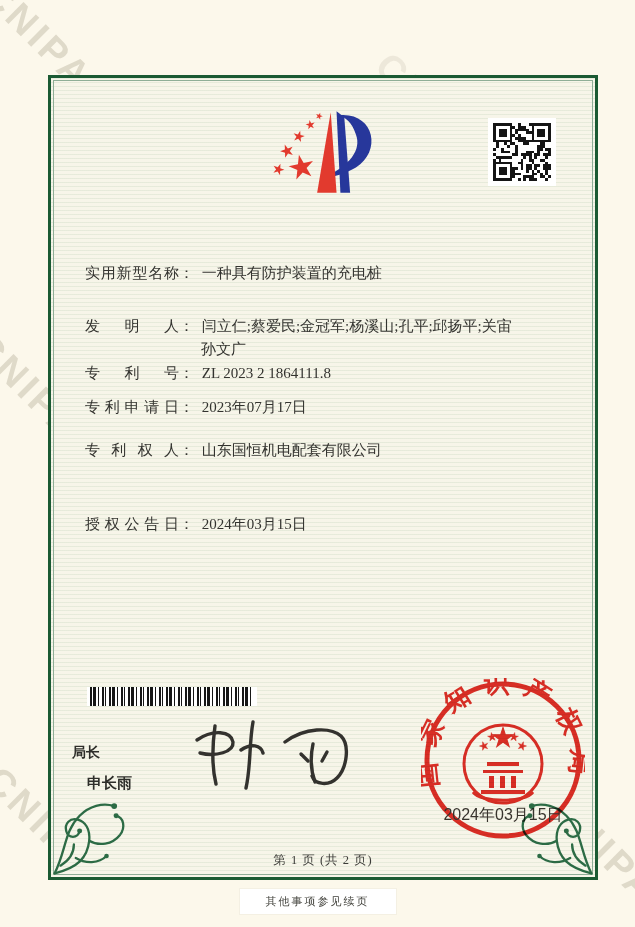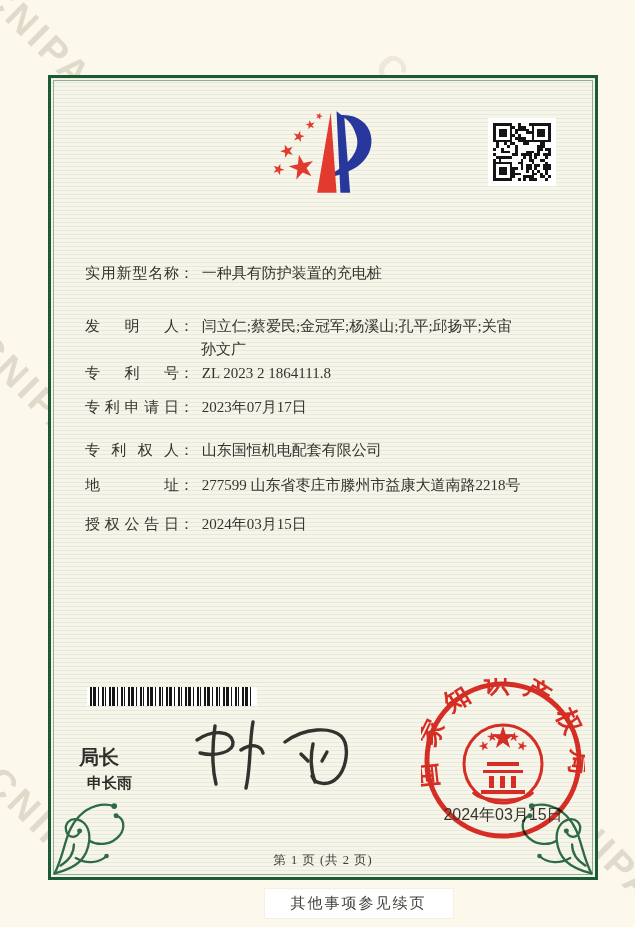--- a/index.html
+++ b/index.html
@@ -73,31 +73,31 @@
   .barcode::before{
     content:'';position:absolute;inset:0 3px;
     background:repeating-linear-gradient(90deg,
       #161616 0 2px,transparent 2px 3px,
       #161616 3px 6px,transparent 6px 8px,
       #161616 8px 9px,transparent 9px 12px,
       #161616 12px 14px,transparent 14px 15px,
       #161616 15px 16px,transparent 16px 19px);
   }
   
-  .signer-title{position:absolute;left:28px;top:666px;font-family:"Liberation Sans","DejaVu Sans",sans-serif;font-size:20px;font-weight:600;color:#2e2e2a;}
+  .signer-title{position:absolute;left:21px;top:666px;font-family:"Liberation Sans","DejaVu Sans",sans-serif;font-size:14px;font-weight:600;color:#2e2e2a;}
   .signer-name{position:absolute;left:36px;top:696px;font-family:"Liberation Sans","DejaVu Sans",sans-serif;font-size:15px;font-weight:600;color:#2e2e2a;}
   .signature{position:absolute;left:134px;top:636px;width:175px;height:86px;}
   
   .seal{position:absolute;left:370px;top:600px;width:164px;height:164px;mix-blend-mode:multiply;opacity:0.95;}
   
   .page-info{position:absolute;left:0;top:774px;width:100%;text-align:center;font-size:12.5px;letter-spacing:1px;color:#3c3c38;}
   .note-strip{
     position:absolute;left:50%;top:889px;transform:translateX(-50%);
-    background:#ffffff;padding:5px 26px;font-size:15px;letter-spacing:2px;color:#44443e;
-    box-shadow:0 0 0 1px rgba(0,0,0,0.03);white-space:nowrap;margin-left:41px;
+    background:#ffffff;padding:5px 26px;font-size:11px;letter-spacing:2px;color:#44443e;
+    box-shadow:0 0 0 1px rgba(0,0,0,0.03);white-space:nowrap;
   }
 </style>
 </head>
 <body>
 
 <div class="page">
 
   <span class="wm" style="left:-30px;top:14px;">CNIPA</span>
   <span class="wm light" style="left:362px;top:86px;">CNIPA</span>
   <span class="wm" style="left:-40px;top:366px;">CNIPA</span>
@@ -414,24 +414,20 @@
     <div class="field f-filing">
       <span class="flabel">专利申请日</span><span class="fcolon">：</span>
       <span class="fvalue">2023年07月17日</span>
     </div>
 
     <div class="field f-patentee">
       <span class="flabel">专利权人</span><span class="fcolon">：</span>
       <span class="fvalue">山东国恒机电配套有限公司</span>
     </div>
 
-    <div class="field f-address">
-      <span class="flabel">地址</span><span class="fcolon">：</span>
-      <span class="fvalue">277599 山东省枣庄市滕州市益康大道南路2218号</span>
-    </div>
 
     <div class="field f-grant" style="position:absolute;">
       <span class="flabel">授权公告日</span><span class="fcolon">：</span>
       <span class="fvalue">2024年03月15日</span>
     </div>
 
 
     <div class="barcode"></div>
 
     <div class="signer-title">局长</div>

